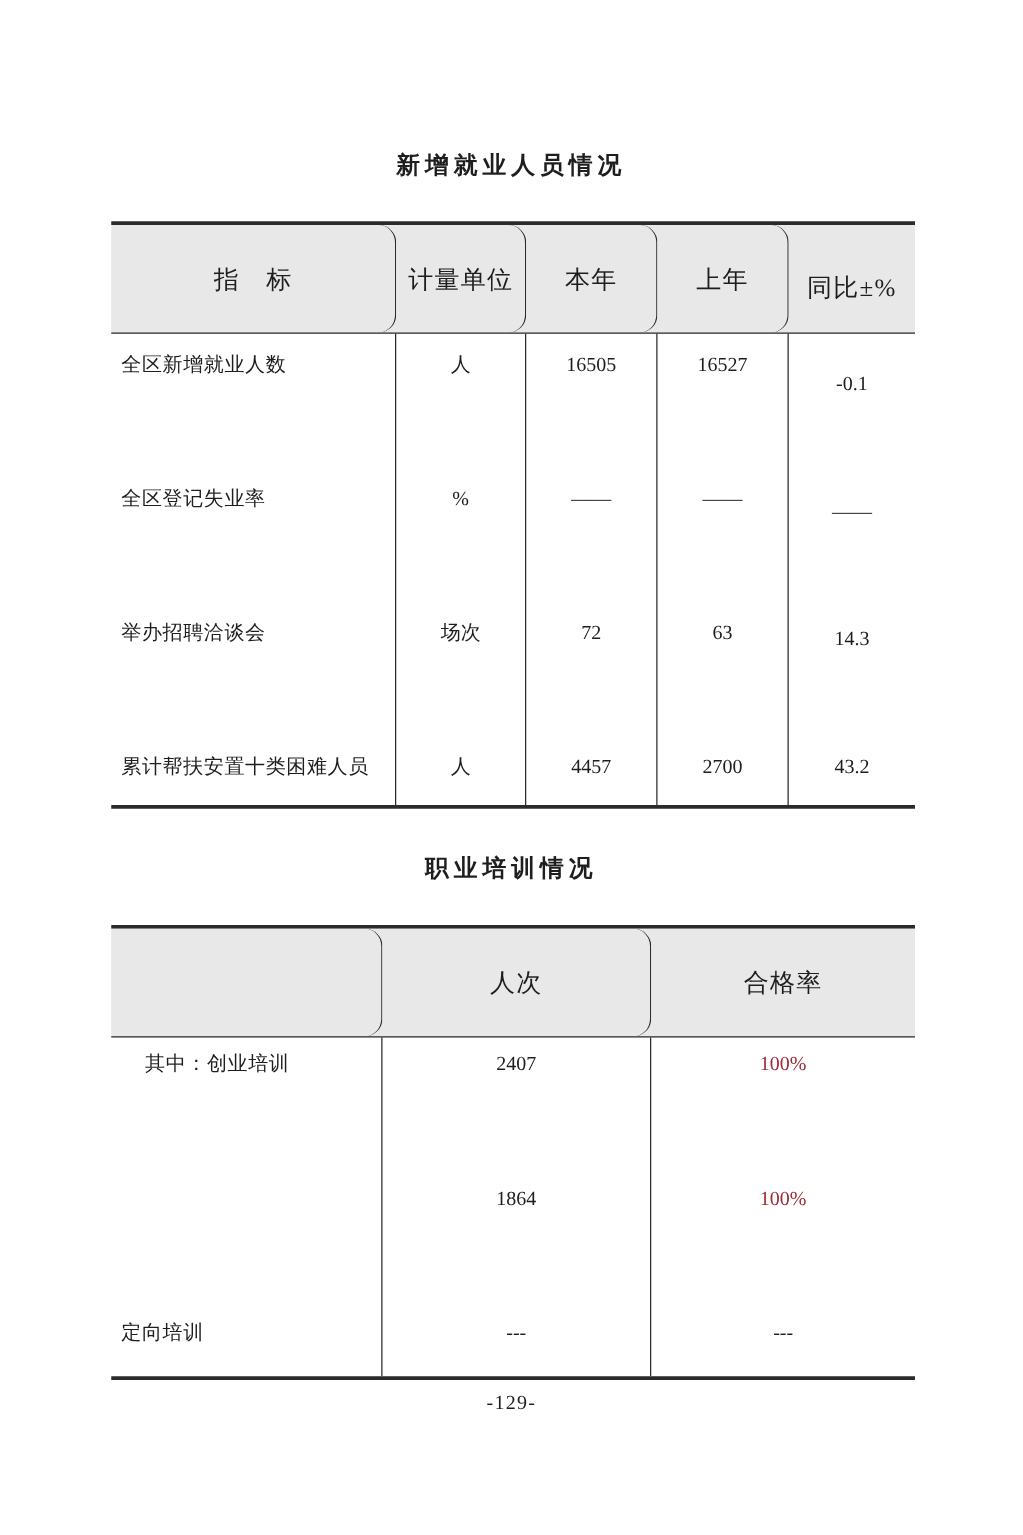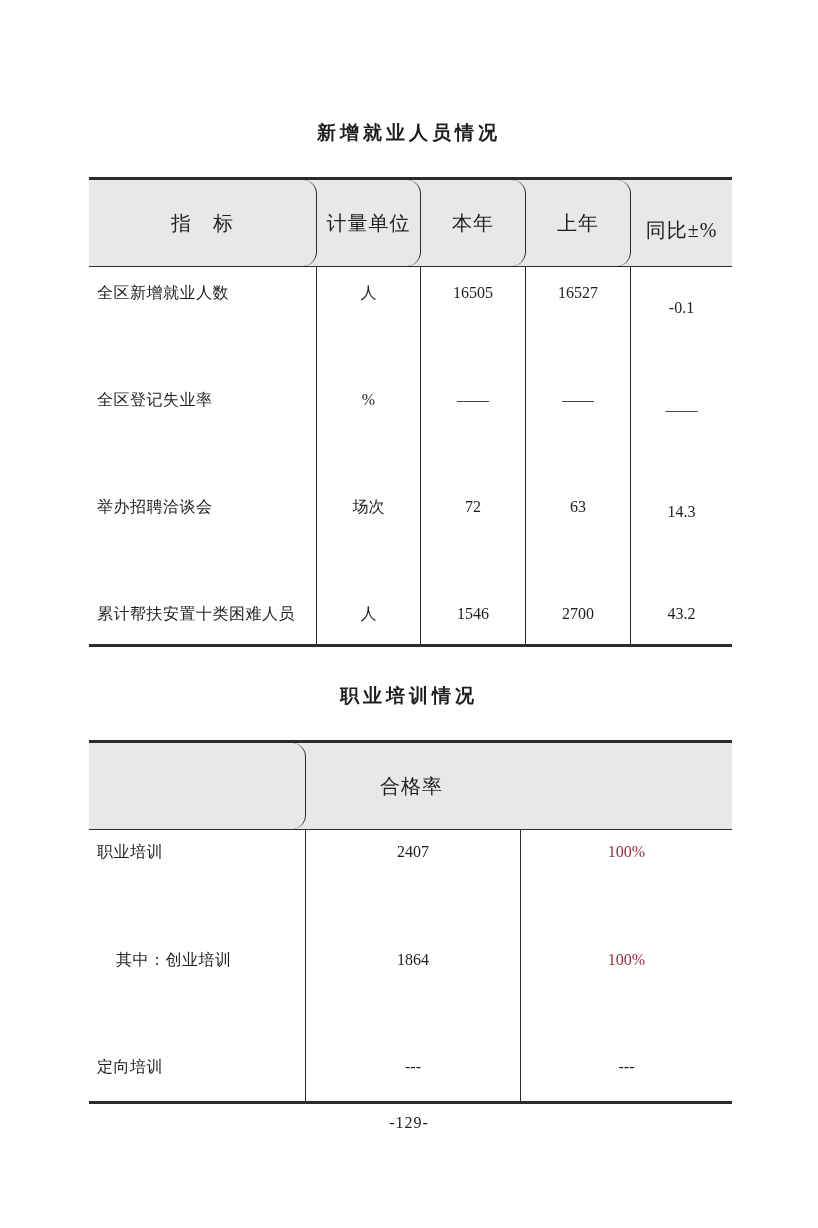--- a/index.html
+++ b/index.html
@@ -126,21 +126,21 @@
     <div class="bcol c1 sep">
       <div class="cell">人</div>
       <div class="cell">%</div>
       <div class="cell">场次</div>
       <div class="cell">人</div>
     </div>
     <div class="bcol c2 sep">
       <div class="cell">16505</div>
       <div class="cell">——</div>
       <div class="cell">72</div>
-      <div class="cell">1546</div>
+      <div class="cell">4457</div>
     </div>
     <div class="bcol c3 sep">
       <div class="cell">16527</div>
       <div class="cell">——</div>
       <div class="cell">63</div>
       <div class="cell">2700</div>
     </div>
     <div class="bcol c4">
       <div class="cell">-0.1</div>
       <div class="cell">——</div>
@@ -148,25 +148,25 @@
       <div class="cell">43.2</div>
     </div>
   </div>
 </div>
 
 <div class="doc-title t2">职业培训情况</div>
 
 <div class="tbl tbl2">
   <div class="thead">
     <div class="th c0 sep"></div>
+    <div class="th c1 sep">人次</div>
     <div class="th c2">合格率</div>
   </div>
   <div class="tbody">
     <div class="bcol c0 sep">
-      <div class="cell left">职业培训</div>
       <div class="cell left indent">其中：创业培训</div>
       <div class="cell left">定向培训</div>
     </div>
     <div class="bcol c1 sep">
       <div class="cell">2407</div>
       <div class="cell">1864</div>
       <div class="cell">---</div>
     </div>
     <div class="bcol c2">
       <div class="cell red">100%</div>

